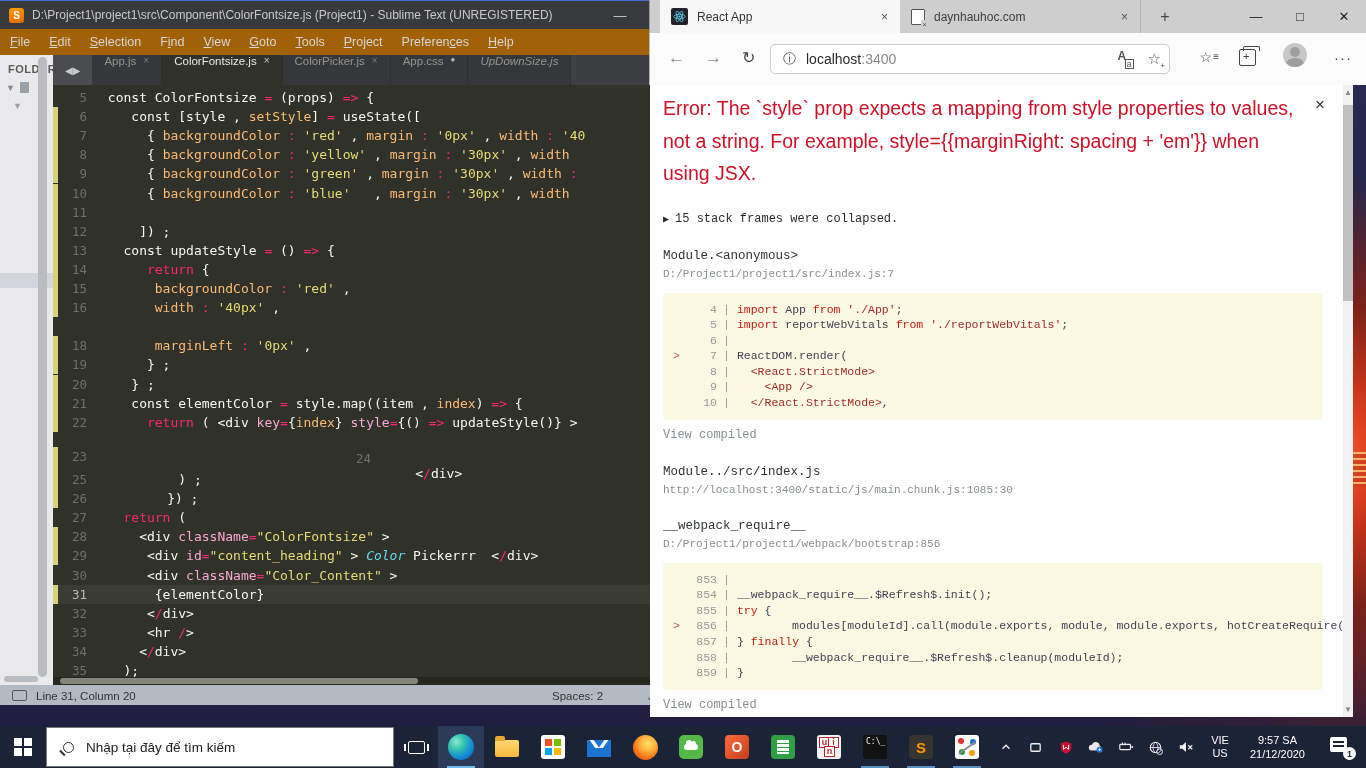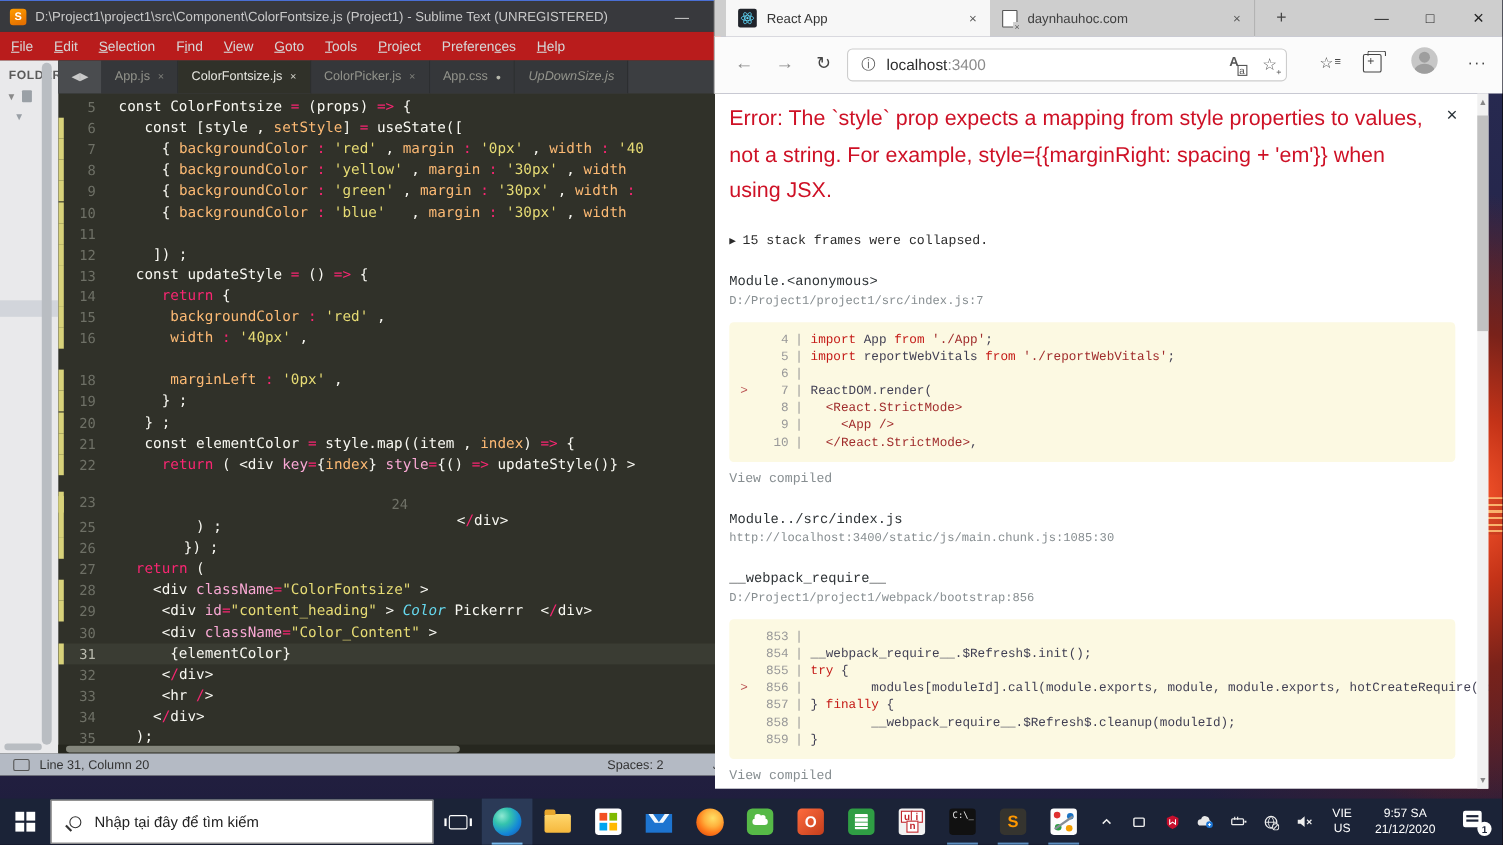--- a/index.html
+++ b/index.html
@@ -16,39 +16,39 @@
   
   #sublime{position:absolute;left:0;top:0;width:655px;height:705px;background:#303129;
     border-top:1px solid #4a6fd4;box-sizing:border-box;overflow:hidden;}
   .sv-title{position:absolute;left:0;top:0;width:100%;height:28px;background:#38393d;
     display:flex;align-items:center;color:#c9c9c9;font-size:12px;}
   .sv-logo{width:15px;height:15px;border-radius:3px;margin:0 8px 0 9px;
     background:linear-gradient(160deg,#ff9d00,#e26a00);color:#fff;font-weight:bold;
     font-size:10px;display:flex;align-items:center;justify-content:center;}
   .sv-min{position:absolute;right:22px;top:0;height:28px;width:26px;display:flex;
     align-items:center;justify-content:center;color:#cfcfcf;font-size:13px;}
-  .sv-menu{position:absolute;left:0;top:28px;width:100%;height:26px;background:#b91c1c;
+  .sv-menu{position:absolute;left:0;top:28px;width:100%;height:26px;background:#a16207;
     display:flex;align-items:center;gap:19px;padding-left:10px;color:#d6d6d6;font-size:12.5px;}
   .sv-menu span u{text-decoration:underline;}
   
   .sv-side{position:absolute;left:0;top:54px;width:53px;height:630px;background:#e9e9eb;overflow:hidden;}
   .sv-side-hdr{position:absolute;left:8px;top:8px;font-size:11px;font-weight:bold;color:#5a5a5a;
     letter-spacing:.5px;white-space:nowrap;}
   .sv-tree1{position:absolute;left:6px;top:28px;color:#8a8a8a;font-size:9px;}
   .sv-tree-doc{position:absolute;left:20px;top:27px;width:9px;height:11px;background:#9aa0a6;border-radius:1px;}
   .sv-tree2{position:absolute;left:13px;top:46px;color:#9aa0a6;font-size:9px;}
   .sv-side-sel{position:absolute;left:0;top:218px;width:53px;height:15px;background:#d2d5db;}
   .sv-side-scroll{position:absolute;left:38px;top:2px;width:9px;height:620px;background:#b9bdc2;border-radius:5px;}
   .sv-side-hscroll{position:absolute;left:4px;top:621px;width:34px;height:6px;background:#b9bdc2;border-radius:3px;}
   
   .sv-tabbar{position:absolute;left:53px;top:54px;right:0;height:30px;background:#3c3e41;
     display:flex;align-items:stretch;overflow:hidden;}
   .sv-tabarrows{display:flex;align-items:center;color:#c9c9c9;font-size:10px;padding:0 12px;gap:3px;
     background:#4a4c4f;}
-  .sv-tab{display:flex;align-items:center;gap:7px;padding:0 12px;font-size:11.5px;color:#93948c;
+  .sv-tab{display:flex;gap:7px;padding:0 12px;font-size:11.5px;color:#93948c;
     border-right:1px solid #2c2e30;background:#35373a;white-space:nowrap;}
   .sv-tab .tclose{font-size:10px;color:#7d7e78;}
   .sv-tab.active{background:#303129;color:#e8e8e2;}
   .sv-tab.active .tclose{color:#cfcfc7;}
   .sv-tab.preview{font-style:italic;}
   .sv-tab .tdot{font-size:8px;color:#b7b8ac;}
   
   .sv-editor{position:absolute;left:53px;top:84px;right:0;height:592px;overflow:hidden;
     font-family:"DejaVu Sans Mono","Liberation Mono",monospace;font-size:13px;}
   .line{position:absolute;left:0;width:100%;height:19.1px;display:flex;align-items:center;}

